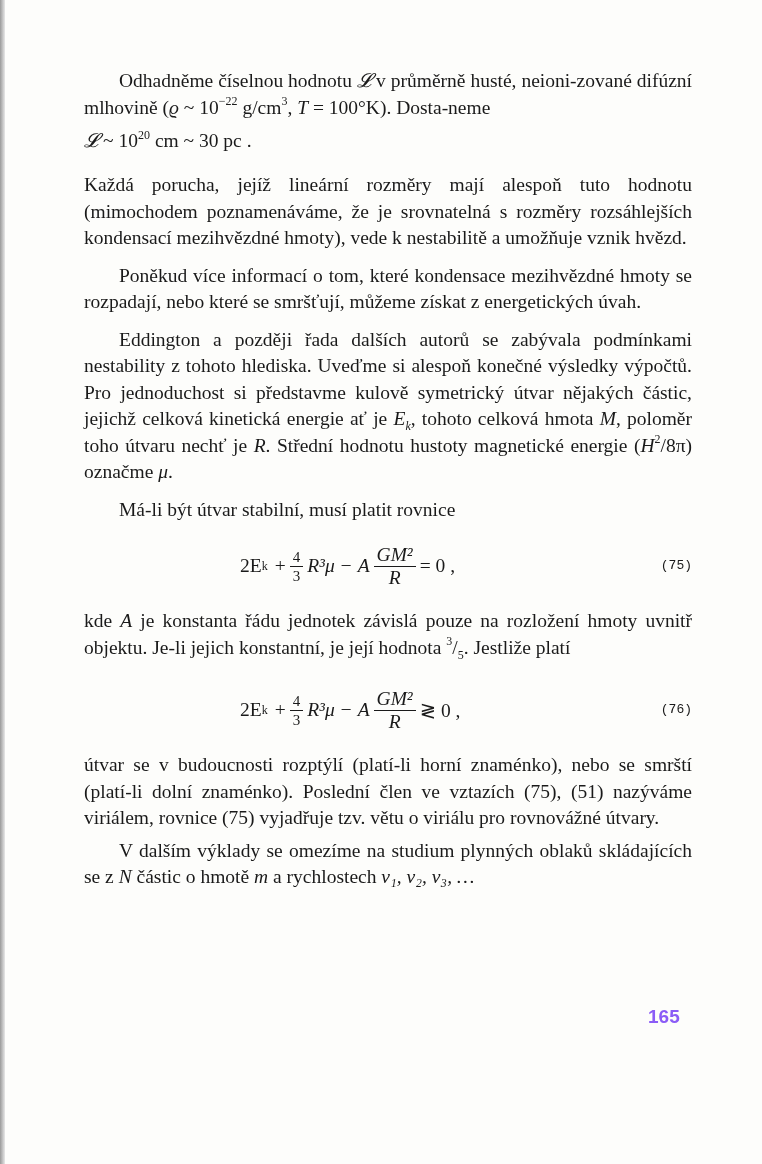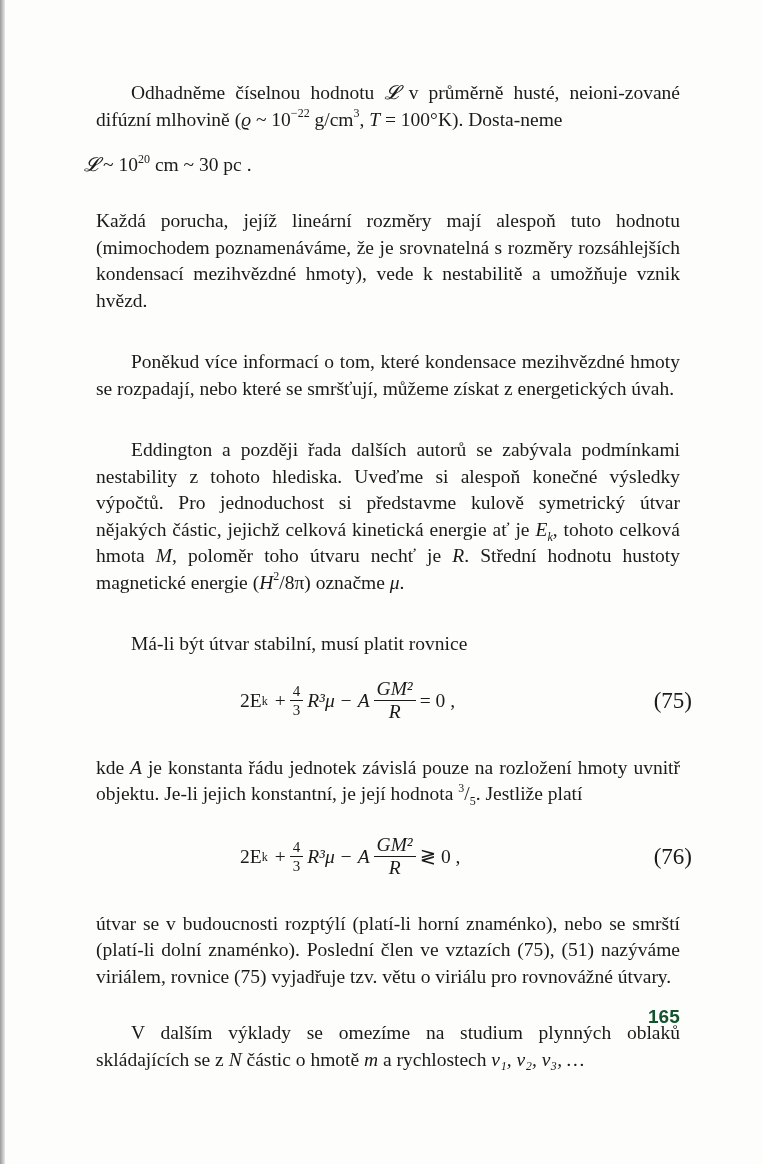--- a/index.html
+++ b/index.html
@@ -3,39 +3,39 @@
 <meta charset="utf-8">
 <style>
   html, body { margin: 0; padding: 0; }
   body {
     width: 762px; height: 1164px; background: #fdfdfb; position: relative; overflow: hidden;
     font-family: "Liberation Serif", "DejaVu Serif", serif; color: #1a1a1a;
   }
   .left-edge { position: absolute; left: 0; top: 0; width: 5px; height: 1164px;
     background: linear-gradient(to right, #9a9a9a, #e8e8e8); }
   .page { position: absolute; left: 84px; top: 68px; width: 608px; }
-  p { margin: 12px; font-size: 19.5px; line-height: 26.5px; text-align: justify; }
+  p { margin: 0; font-size: 19.5px; line-height: 26.5px; text-align: justify; }
   p.indent { text-indent: 35px; }
   .gap { height: 11px; }
   i, .it { font-style: italic; }
   sup { font-size: 12px; line-height: 0; position: relative; top: -1px; vertical-align: super; }
   sub { font-size: 12px; line-height: 0; vertical-align: sub; }
   .display { font-size: 19.5px; text-align: left; height: 40px; line-height: 40px; }
   .eqrow { position: relative; height: 62px; }
   .eq { position: absolute; left: 156px; top: 0; height: 62px; display: flex; align-items: center;
     font-size: 19.5px; white-space: nowrap; }
-  .eqnum { position: absolute; right: 0; top: 0; height: 62px; line-height: 62px; font-size: 23px; }
+  .eqnum { position: absolute; right: 0; top: 0; height: 62px; line-height: 62px; font-size: 13px; font-family: Liberation Mono, monospace; }
   .frac { display: inline-flex; flex-direction: column; align-items: center; vertical-align: middle; margin: 0 4px; }
   .frac .num { border-bottom: 1px solid #1a1a1a; padding: 0 3px; line-height: 22px; }
   .frac .den { line-height: 22px; padding: 0 3px; }
   .frac.small { font-size: 15px; }
   .frac.small .num, .frac.small .den { line-height: 18px; }
   .sp { display: inline-block; width: 7px; }
   .pagenum { position: absolute; left: 648px; top: 1006px; font-family: "Liberation Sans", "DejaVu Sans", sans-serif;
-    font-weight: bold; font-size: 19px; color: #14532d; }
+    font-weight: bold; font-size: 19px; color: #8b5cf6; }
   .script-L { font-style: italic; font-family: "DejaVu Serif", serif; }
 </style>
 </head>
 <body>
 
 <div class="left-edge"></div>
 
 <div class="page">
 
   <p class="indent">

